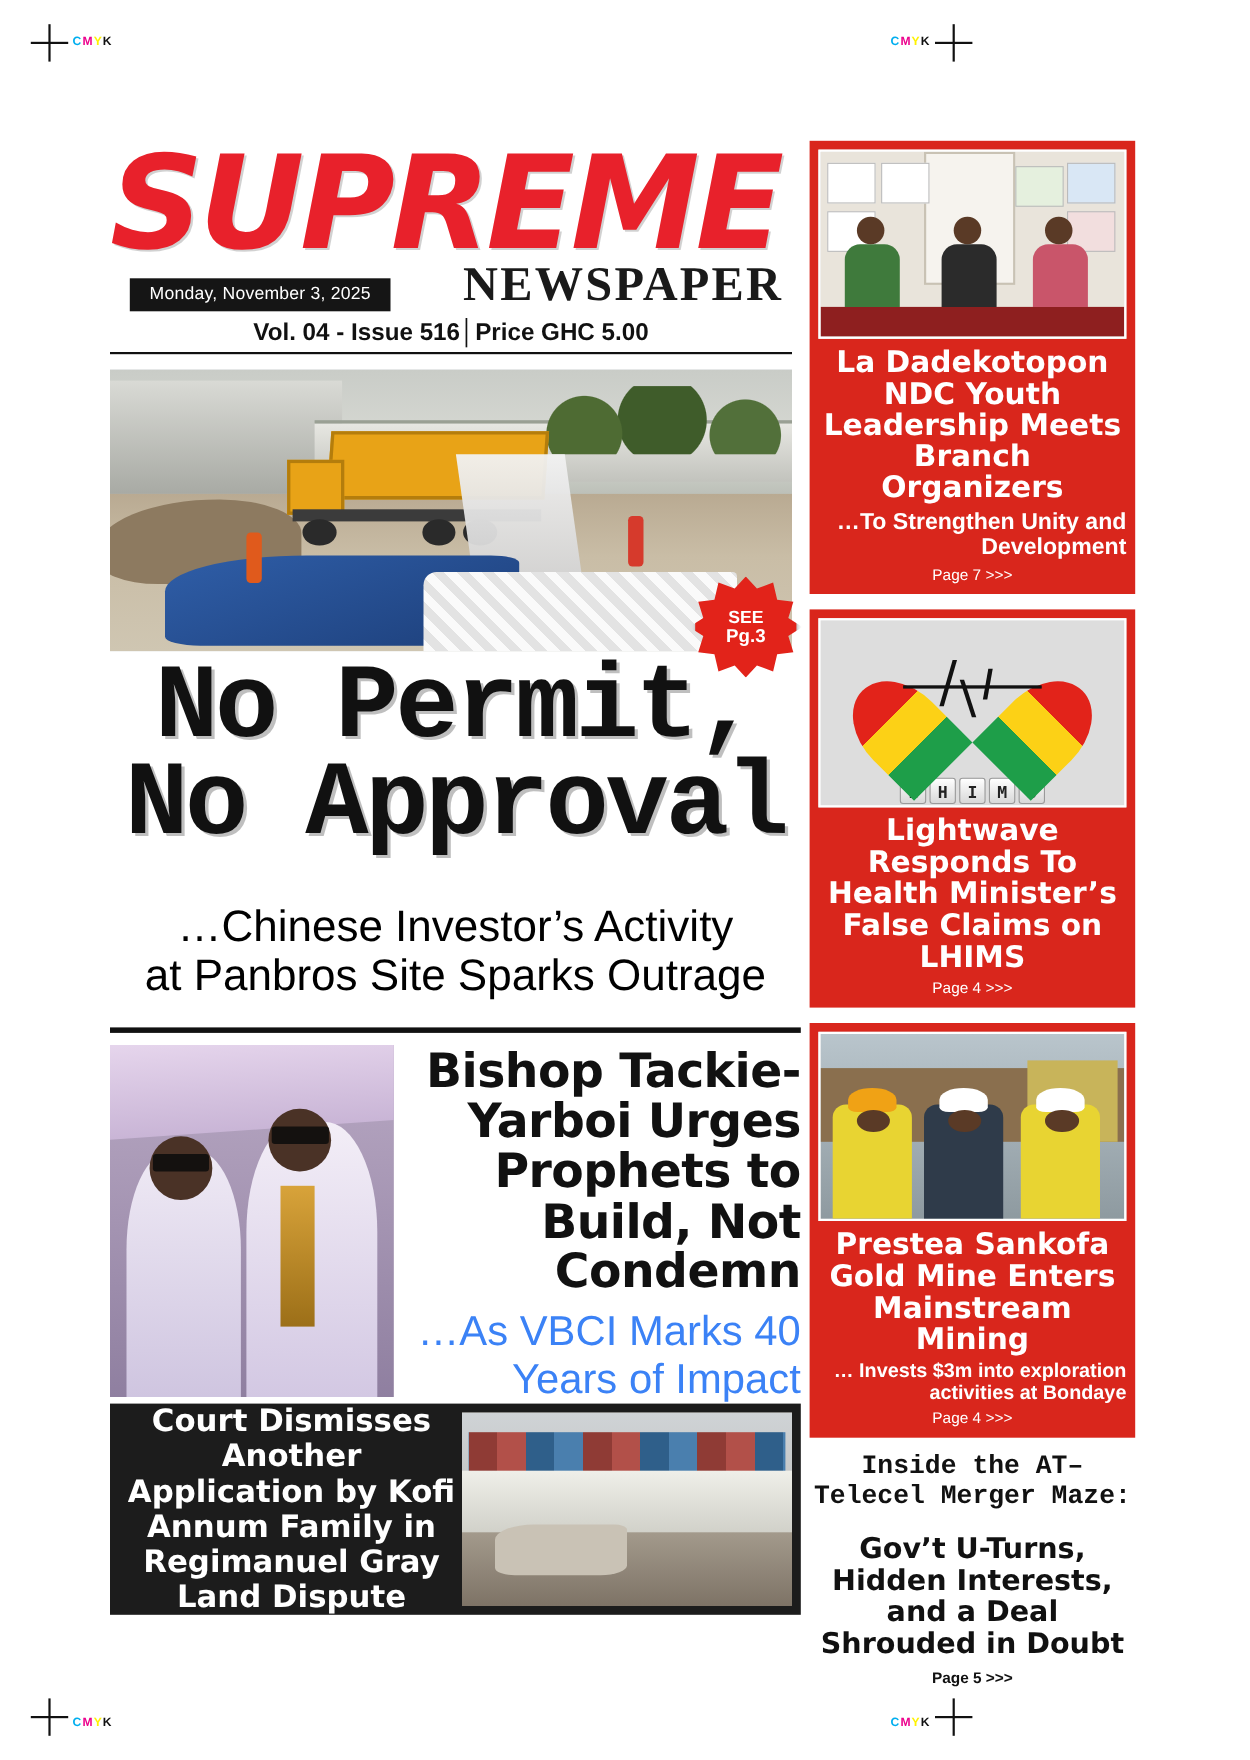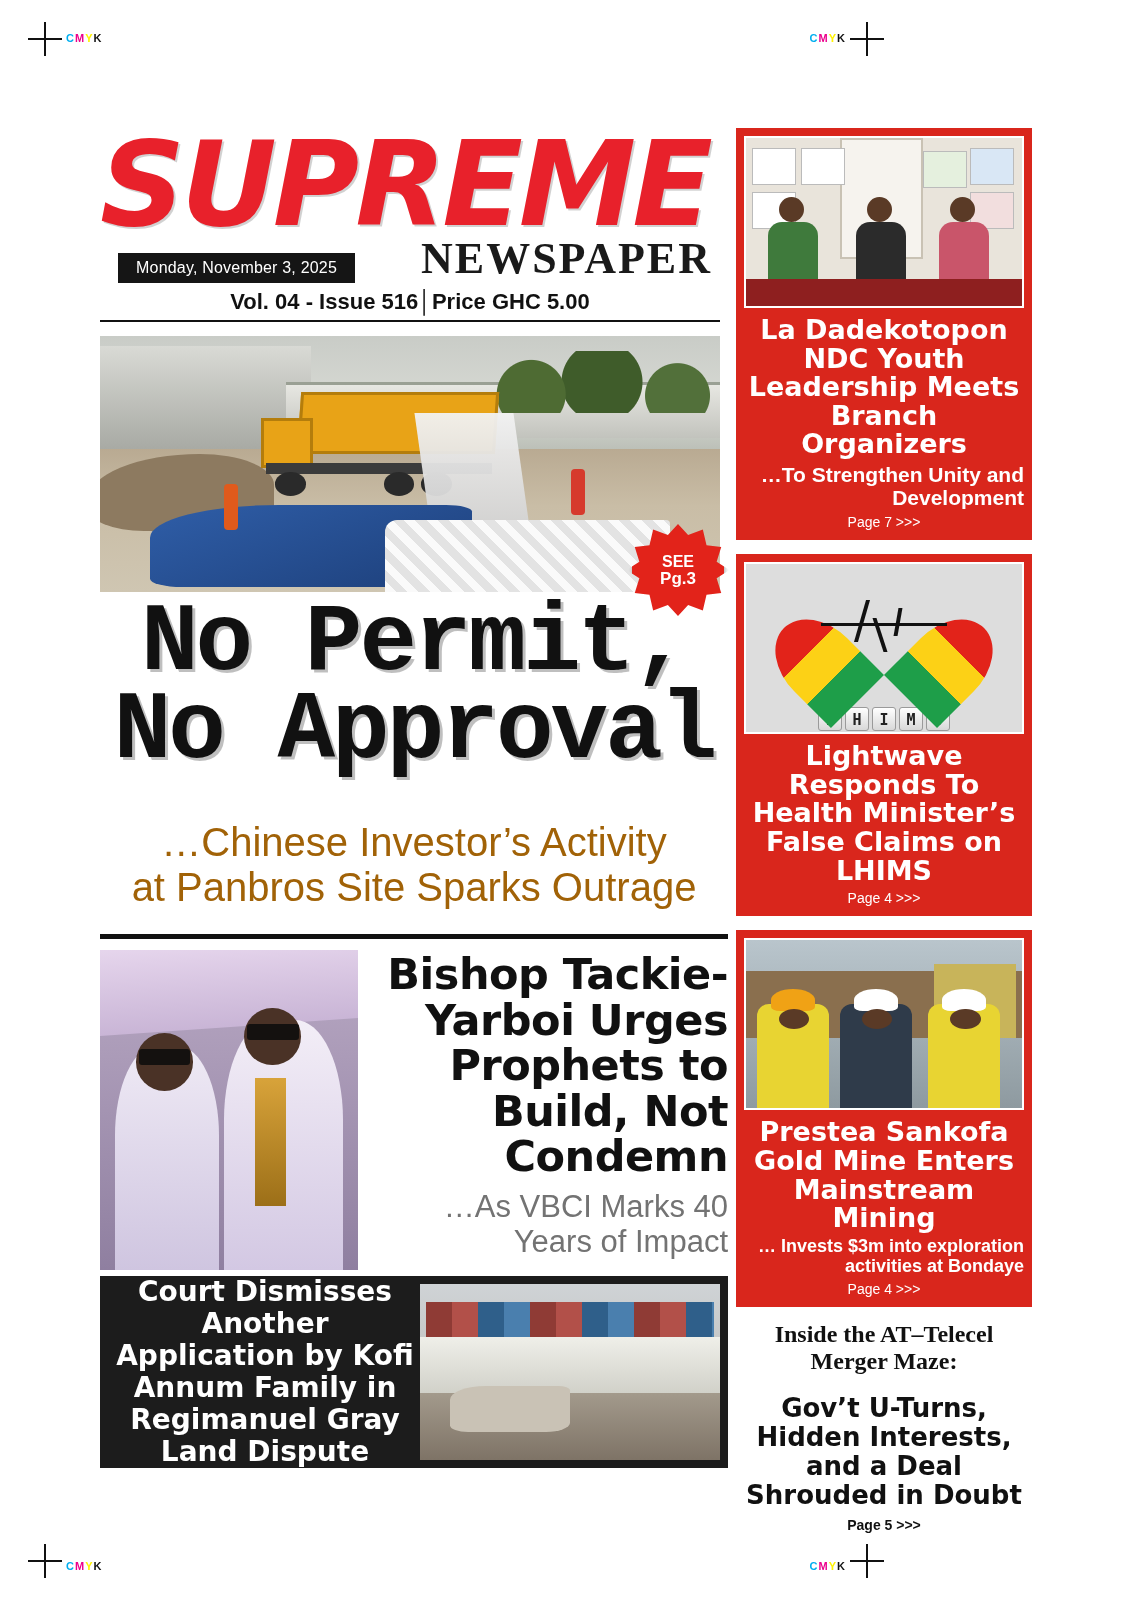--- a/index.html
+++ b/index.html
@@ -100,21 +100,21 @@
   
   .headline {
     position:absolute; left:100px; top:600px; width:628px;
     font-family:Liberation Mono, monospace; font-weight:bold;
     font-size:96px; line-height:0.92; letter-spacing:-3px;
     color:#111; text-align:center;
     text-shadow: 3px 3px 0 rgba(0,0,0,.25);
   }
   .subhead {
     position:absolute; left:100px; top:820px; width:628px;
-    text-align:center; font-size:40px; line-height:1.12; color:#a16207; font-weight:400;
+    text-align:center; font-size:40px; line-height:1.12; color:#000000; font-weight:400;
   }
   .rule-thick { position:absolute; left:100px; top:934px; width:628px; height:5px; background:#111; }
 
   
   .bishop-photo {
     position:absolute; left:100px; top:950px; width:258px; height:320px; overflow:hidden;
     background:#c3b8c9;
   }
   .bp-bg { position:absolute; inset:0; background: linear-gradient(#b9a9c4,#8f7fa0); }
   .bp-canopy { position:absolute; left:-10%; top:-6%; width:120%; height:30%;
@@ -130,21 +130,21 @@
   .bp-gold { position:absolute; left:60%; top:40%; width:12%; height:40%;
     background: linear-gradient(#d8a33a,#9c6f18); }
 
   .bishop-head {
     position:absolute; left:372px; top:952px; width:356px;
     text-align:right; font-family:"DejaVu Sans", sans-serif; font-weight:bold;
     font-size:43px; line-height:1.06; color:#111; letter-spacing:-.5px;
   }
   .bishop-sub {
     position:absolute; left:372px; top:1190px; width:356px;
-    text-align:right; font-size:31px; line-height:1.12; color:#737373;
+    text-align:right; font-size:38px; line-height:1.12; color:#3b82f6;
   }
 
   
   .court-box {
     position:absolute; left:100px; top:1276px; width:628px; height:192px;
     background:#1c1c1c; overflow:hidden;
   }
   .court-text {
     position:absolute; left:10px; top:10px; width:310px; height:172px;
     color:#fff; font-family:"DejaVu Sans", sans-serif; font-weight:bold;
@@ -226,21 +226,21 @@
   .b3-p.c { left:66%; background:#e8d432; }
   .b3-hat { position:absolute; width:16%; height:13%; border-radius:50% 50% 20% 20%; }
   .b3-hat.a { left:9%; bottom:58%; background:#f0a215; }
   .b3-hat.b { left:39%; bottom:58%; background:#ffffff; }
   .b3-hat.c { left:71%; bottom:58%; background:#ffffff; }
   .b3-face { position:absolute; width:11%; height:12%; border-radius:50%; background:#5a3a26; }
   .b3-face.a { left:12%; bottom:47%; } .b3-face.b { left:42%; bottom:47%; } .b3-face.c { left:74%; bottom:47%; }
 
   .inside-block { margin-top:6px; text-align:center; color:#111; }
   .inside-block .t1 {
-    font-family:Liberation Serif, serif; font-weight:bold; font-size:24px; line-height:1.1;
+    font-family:Liberation Mono, monospace; font-weight:bold; font-size:24px; line-height:1.1;
   }
   .inside-block .t2 {
     font-family:"DejaVu Sans", sans-serif; font-weight:bold; font-size:26px; line-height:1.12; margin-top:20px;
   }
   .inside-block .pg { font-size:14px; font-weight:bold; margin-top:6px; }
 </style>
 </head>
 <body>
 
 <div class="page">

